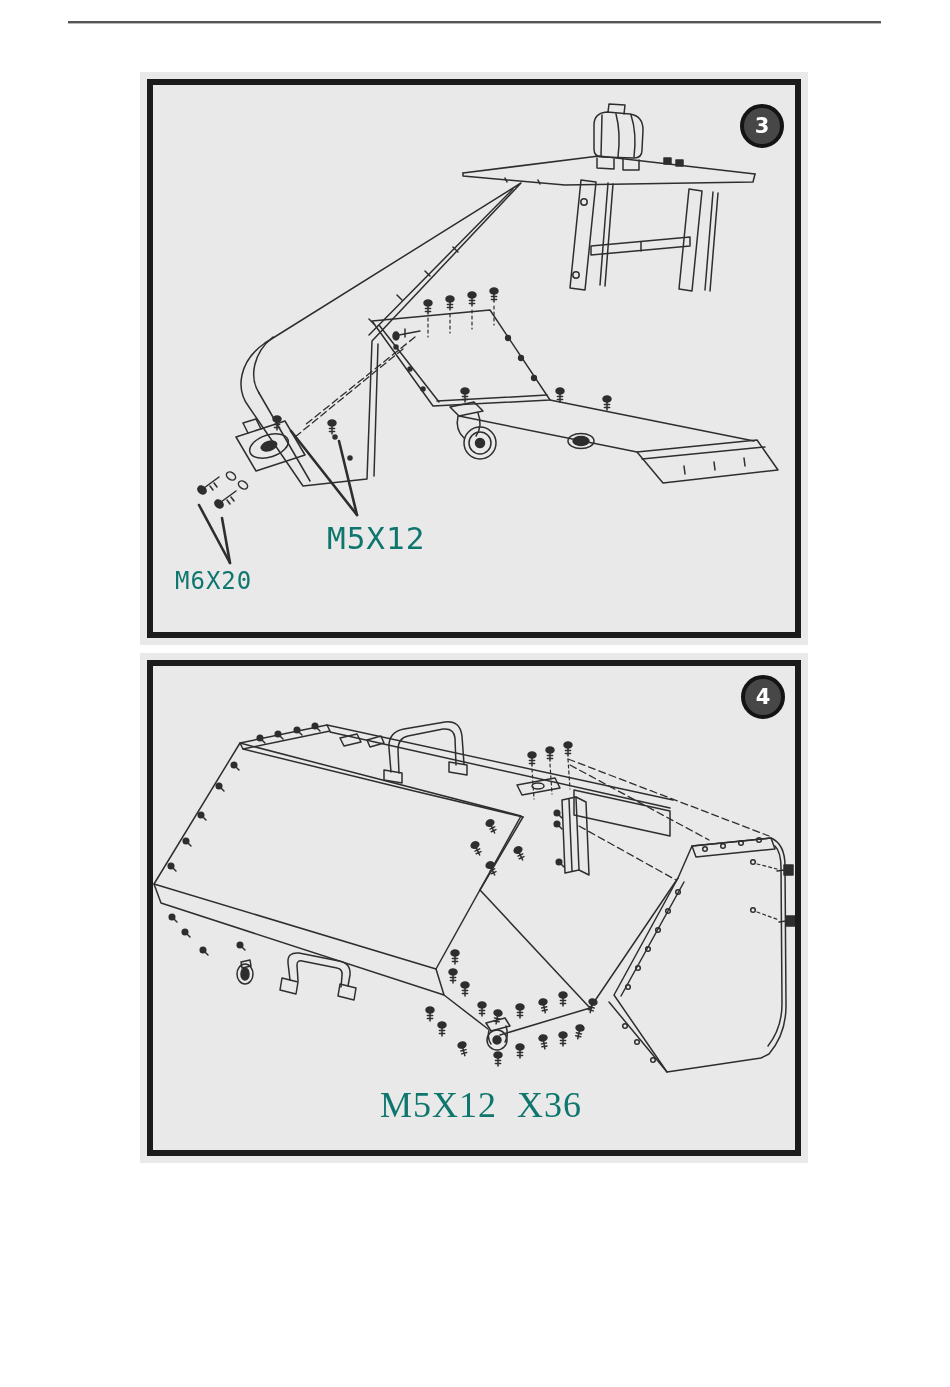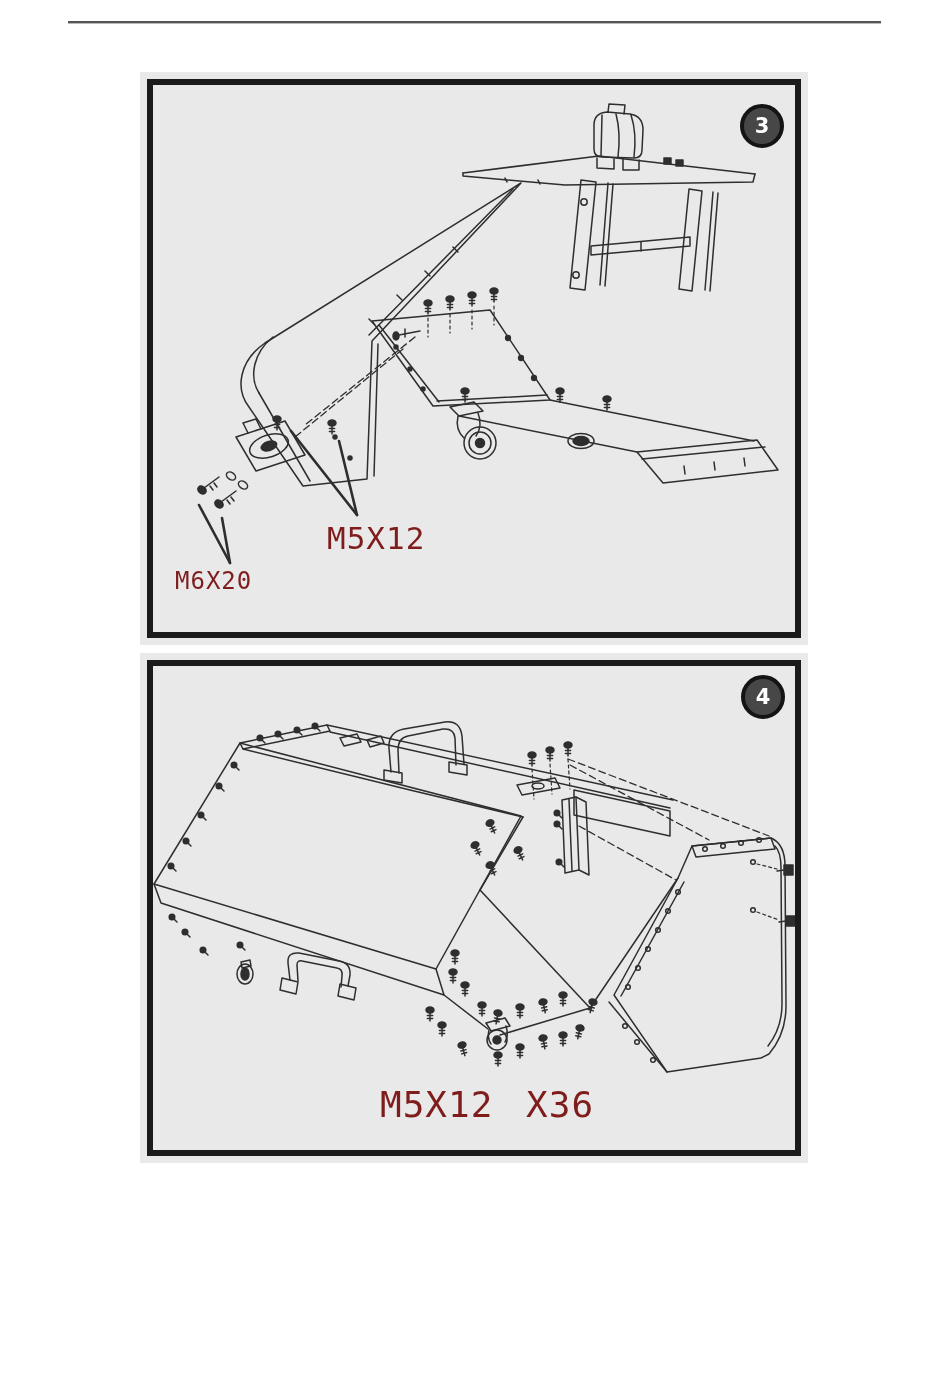--- a/index.html
+++ b/index.html
@@ -24,26 +24,26 @@
   .dash  { stroke-dasharray:7 4; stroke-width:1.3; }
   .dash2 { stroke-dasharray:3 3; stroke-width:1.2; }
   .lead  { stroke-width:2.6; }
   .badge {
     position:absolute; width:36px; height:36px; border-radius:50%;
     background:#474747; border:4px solid #141414; color:#ffffff;
     display:flex; align-items:center; justify-content:center;
     font:bold 21px "DejaVu Sans", sans-serif;
   }
   .cad-label {
-    position:absolute; color:#7f1d1d; line-height:1;
+    position:absolute; color:#0f766e; line-height:1;
     font-family:"DejaVu Sans Mono", monospace; letter-spacing:1px; white-space:pre;
   }
   .lbl-m5x12-p3 { left:174px; top:438px; font-size:31px; }
   .lbl-m6x20    { left:22px;  top:484px; font-size:24px; }
-  .lbl-m5x12x36 { left:227px; top:421px; font-size:36px; word-spacing:10px; }
+  .lbl-m5x12x36 { left:227px; top:421px; font-size:36px; word-spacing:10px;font-family:Liberation Serif, serif; }
 </style>
 </head>
 <body>
 
 <div class="page">
 
   <div class="top-rule"></div>
 
   <section class="panel" style="top:72px; height:573px;">
     <div class="panel-inner">

